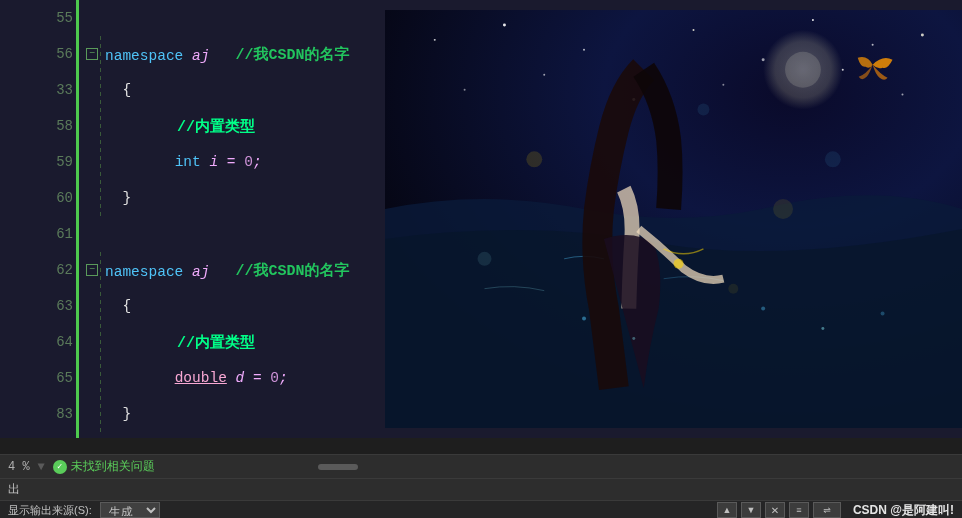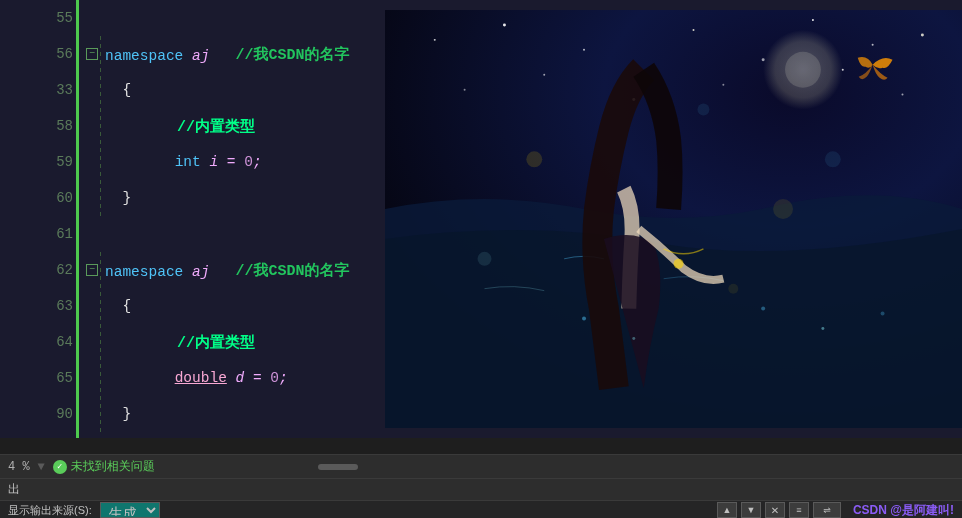--- a/index.html
+++ b/index.html
@@ -212,24 +212,24 @@
       gap: 8px;
     }
 
     .output-source-label {
       color: #c0c0c0;
       font-size: 11px;
       font-family: 'Microsoft YaHei', sans-serif;
     }
 
     .output-source-select {
-      background: #0f766e;
+      background: #404040;
       border: 1px solid #5a5a5a;
       color: #c0c0c0;
-      font-size: 14px;
+      font-size: 12px;
       padding: 1px 4px;
       height: 16px;
       min-width: 60px;
     }
 
     .output-toolbar {
       display: flex;
       align-items: center;
       gap: 4px;
       margin-left: auto;
@@ -242,21 +242,21 @@
       border: 1px solid #5a5a5a;
       color: #c0c0c0;
       font-size: 10px;
       cursor: pointer;
       display: flex;
       align-items: center;
       justify-content: center;
     }
 
     .csdn-badge {
-      color: #8b5cf6;
+      color: #e5e5e5;
       font-size: 12px;
       font-family: 'Microsoft YaHei', sans-serif;
       font-weight: bold;
       margin-left: 8px;
     }
   </style>
 </head>
 <body>
 
 <div class="editor-area">
@@ -436,21 +436,21 @@
       <span class="line-content">
         <span class="plain">        </span>
         <span class="kw-double">double</span>
         <span class="plain"> d = </span>
         <span class="number">0</span>
         <span class="plain">;</span>
       </span>
     </div>
 
     <div class="code-line">
-      <span class="line-number">90</span>
+      <span class="line-number">83</span>
       <span class="line-indicator"></span>
       <span class="line-content">
         <span class="brace">  }</span>
       </span>
     </div>
 
   </div>
 </div>
 
 <div class="status-bar">

